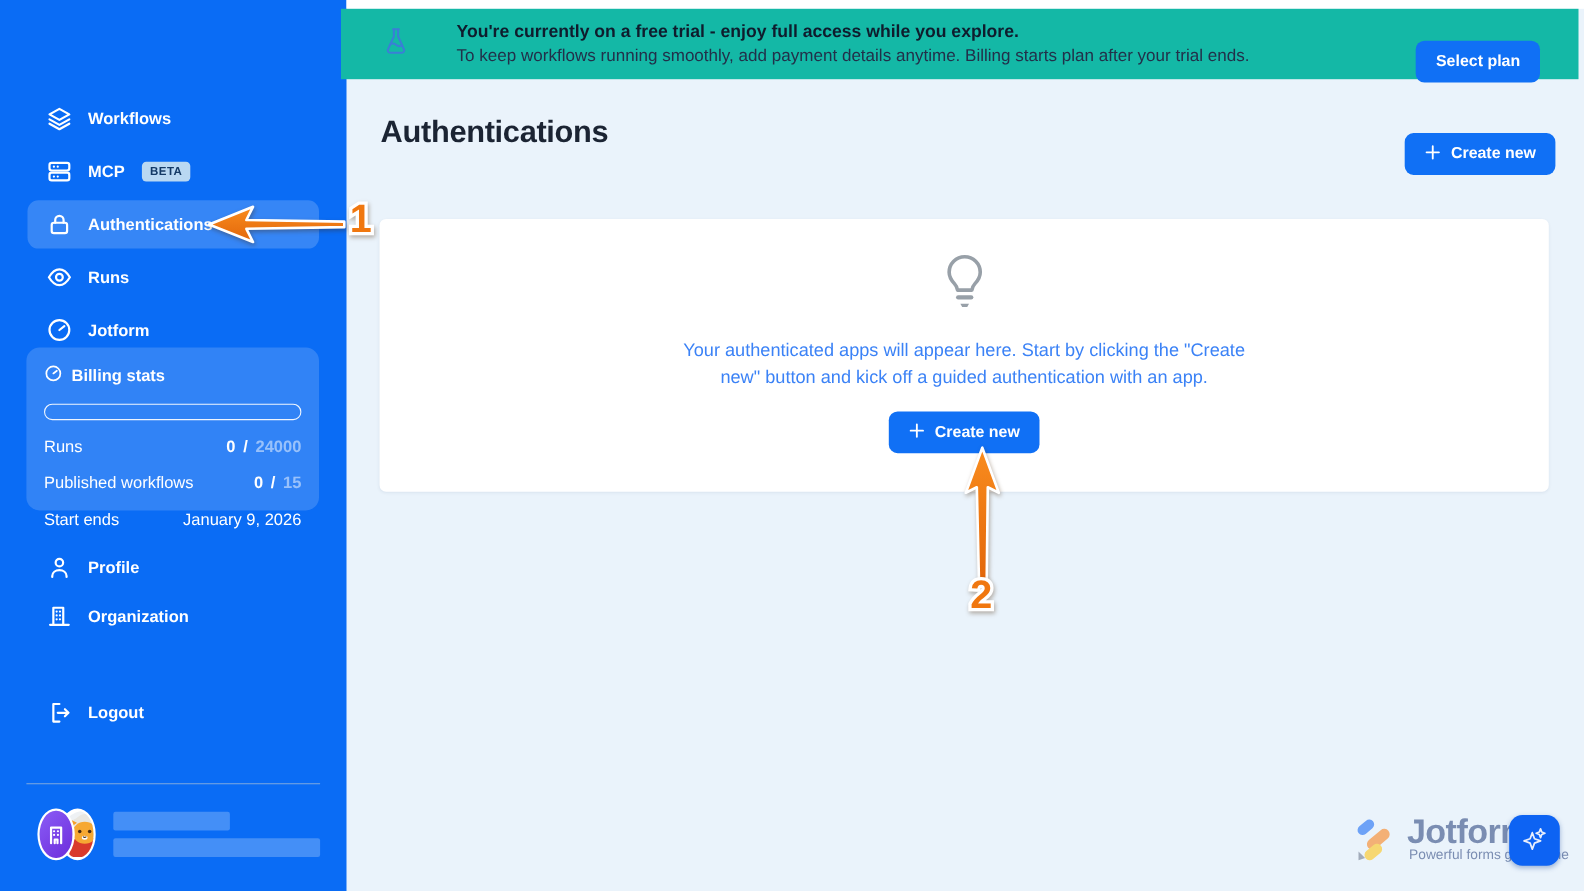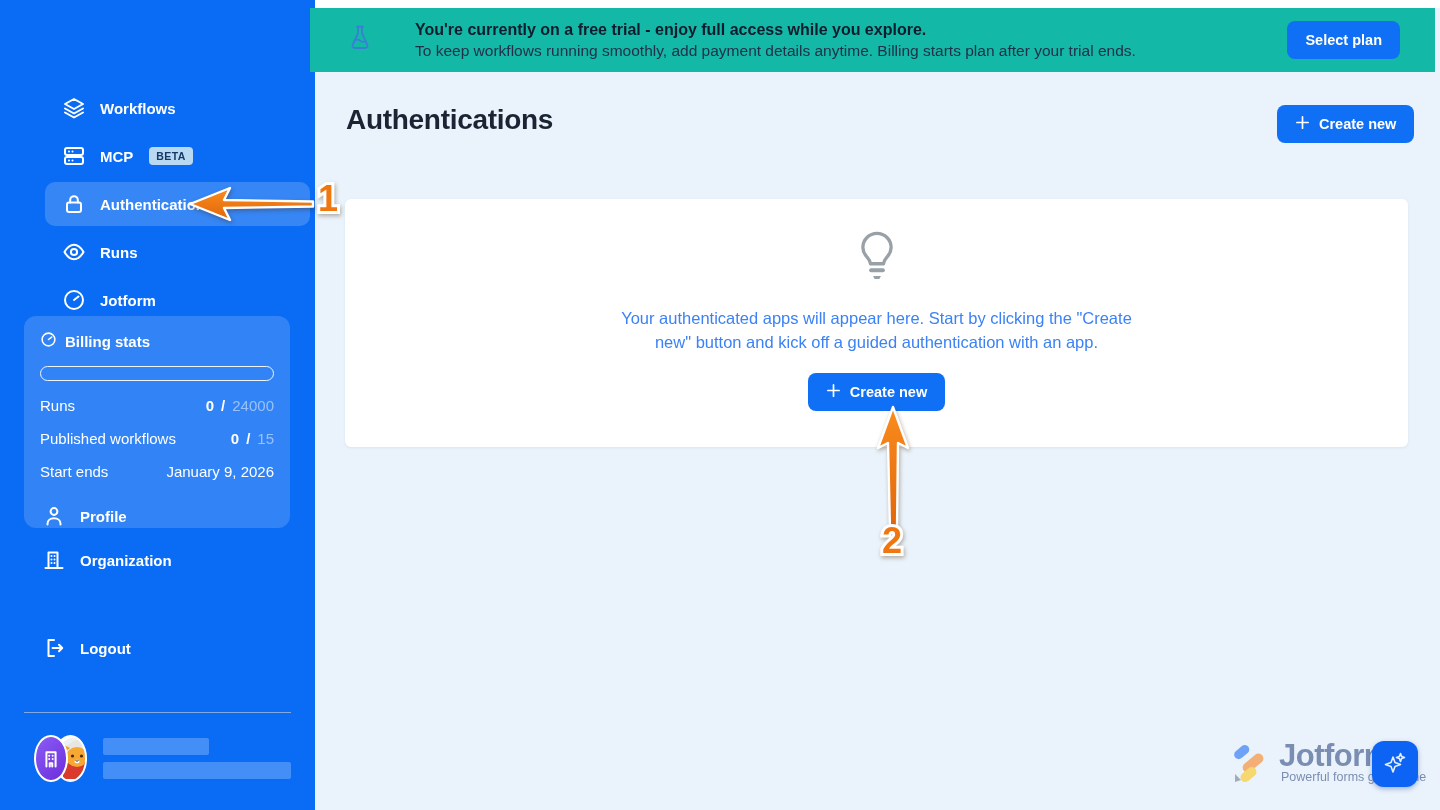--- a/index.html
+++ b/index.html
@@ -9,44 +9,44 @@
     font-family:"Liberation Sans", sans-serif;
     background:#eaf3fb;
   }
   
   .sidebar {
     position:absolute; left:0; top:0; width:315px; height:810px;
     background:#0a6cf5; color:#fff;
   }
   .logo-row { position:absolute; left:22px; top:24px; display:flex; align-items:center; gap:10px; cursor:pointer; }
   .logo-text { font-size:27px; font-weight:700; letter-spacing:.5px; }
-  .nav { position:absolute; left:0; top:86px; width:315px; padding:0 25px;margin-left:20px; }
+  .nav { position:absolute; left:0; top:86px; width:315px; padding:0 25px; }
   .nav-item {
     display:flex; align-items:center; gap:14px;
     padding:10px 17px; border-radius:10px; margin-bottom:4px;
     font-size:15px; font-weight:700; cursor:pointer;
   }
   .nav-item.active { background:rgba(255,255,255,.18); }
   .nav-item .ic { width:24px; height:24px; flex:0 0 24px; }
   .badge {
     background:#b9d8f2; color:#143a66; font-size:10.5px; font-weight:700;
     padding:3px 7px; border-radius:4px; letter-spacing:.4px; margin-left:2px;
   }
   .billing-card {
-    position:absolute; left:24px; top:316px; width:266px; height:212px;
+    position:absolute; left:24px; top:316px; width:266px; height:148px;
     background:rgba(255,255,255,.16); border-radius:12px; padding:15px 16px;
   }
   .bc-head { display:flex; align-items:center; gap:8px; font-size:15px; font-weight:700; }
   .bc-progress { margin-top:15px; height:15px; border:1.5px solid rgba(255,255,255,.92); border-radius:999px; }
   .bc-row { margin-top:16px; display:flex; justify-content:space-between; align-items:baseline; font-size:15px; }
   .bc-row .lbl { font-weight:400; }
   .bc-val { display:flex; gap:7px; }
   .bc-val .used { font-weight:600; }
   .bc-val .sep { font-weight:600; }
-  .bc-val .total { color:rgba(255,255,255,.5); }
+  .bc-val .total { color:rgba(255,255,255,.5);font-weight:bold; }
   .nav2 { position:absolute; left:0; top:494px; width:315px; padding:0 25px; }
   .nav2 .nav-item { margin-bottom:0; }
   .logout-item { margin-top:44px !important; }
   .sb-bottom { position:absolute; left:0; bottom:0; width:315px; }
   .sb-divider { margin:0 24px; border-top:1px solid rgba(225,222,205,.55); }
   .avatars-row { display:flex; align-items:center; padding:22px 24px 28px 34px; }
   .avatar { width:47px; height:47px; border-radius:50%; border:2.5px solid #fff; overflow:hidden; background:#fff; }
   .avatar.purple { background:linear-gradient(135deg,#8a5cf6,#6d2ddb); display:flex; align-items:center; justify-content:center; position:relative; z-index:2; }
   .avatar.cat { margin-left:-14px; position:relative; z-index:1; }
   .redacted { margin-left:16px; display:flex; flex-direction:column; gap:7px; }
@@ -61,21 +61,21 @@
     background:#14b8a6; display:flex; align-items:center;
   }
   .banner .flask { margin-left:37px; flex:0 0 26px; }
   .banner-text { margin-left:42px; }
   .banner-title { font-size:16px; font-weight:700; color:#0f1c2d; line-height:21px; }
   .banner-sub { font-size:15.5px; color:#22304a; line-height:22px; }
   .btn-primary {
     display:inline-flex; align-items:center; justify-content:center; gap:9px;
     background:#1070f5; color:#fff; border:none; border-radius:8px;
     height:38px; padding:0 18px; font-size:14.5px; font-weight:700;
-    font-family:"Liberation Sans", sans-serif; cursor:pointer;
+    font-family:"Liberation Sans", sans-serif; cursor:pointer;margin-top:16px;
   }
   .select-plan { position:absolute; right:35px; top:13px; }
   .page-title { position:absolute; left:346px; top:104px; font-size:28px; font-weight:700; color:#1b2433; letter-spacing:-.3px; }
   .create-new-top { position:absolute; left:1277px; top:105px; }
   .card {
     position:absolute; left:345px; top:199px; width:1063px; height:248px;
     background:#fff; border-radius:6px; box-shadow:0 1px 3px rgba(20,45,90,.07);
     display:flex; flex-direction:column; align-items:center; padding-top:31px;
   }
   .empty-msg {

